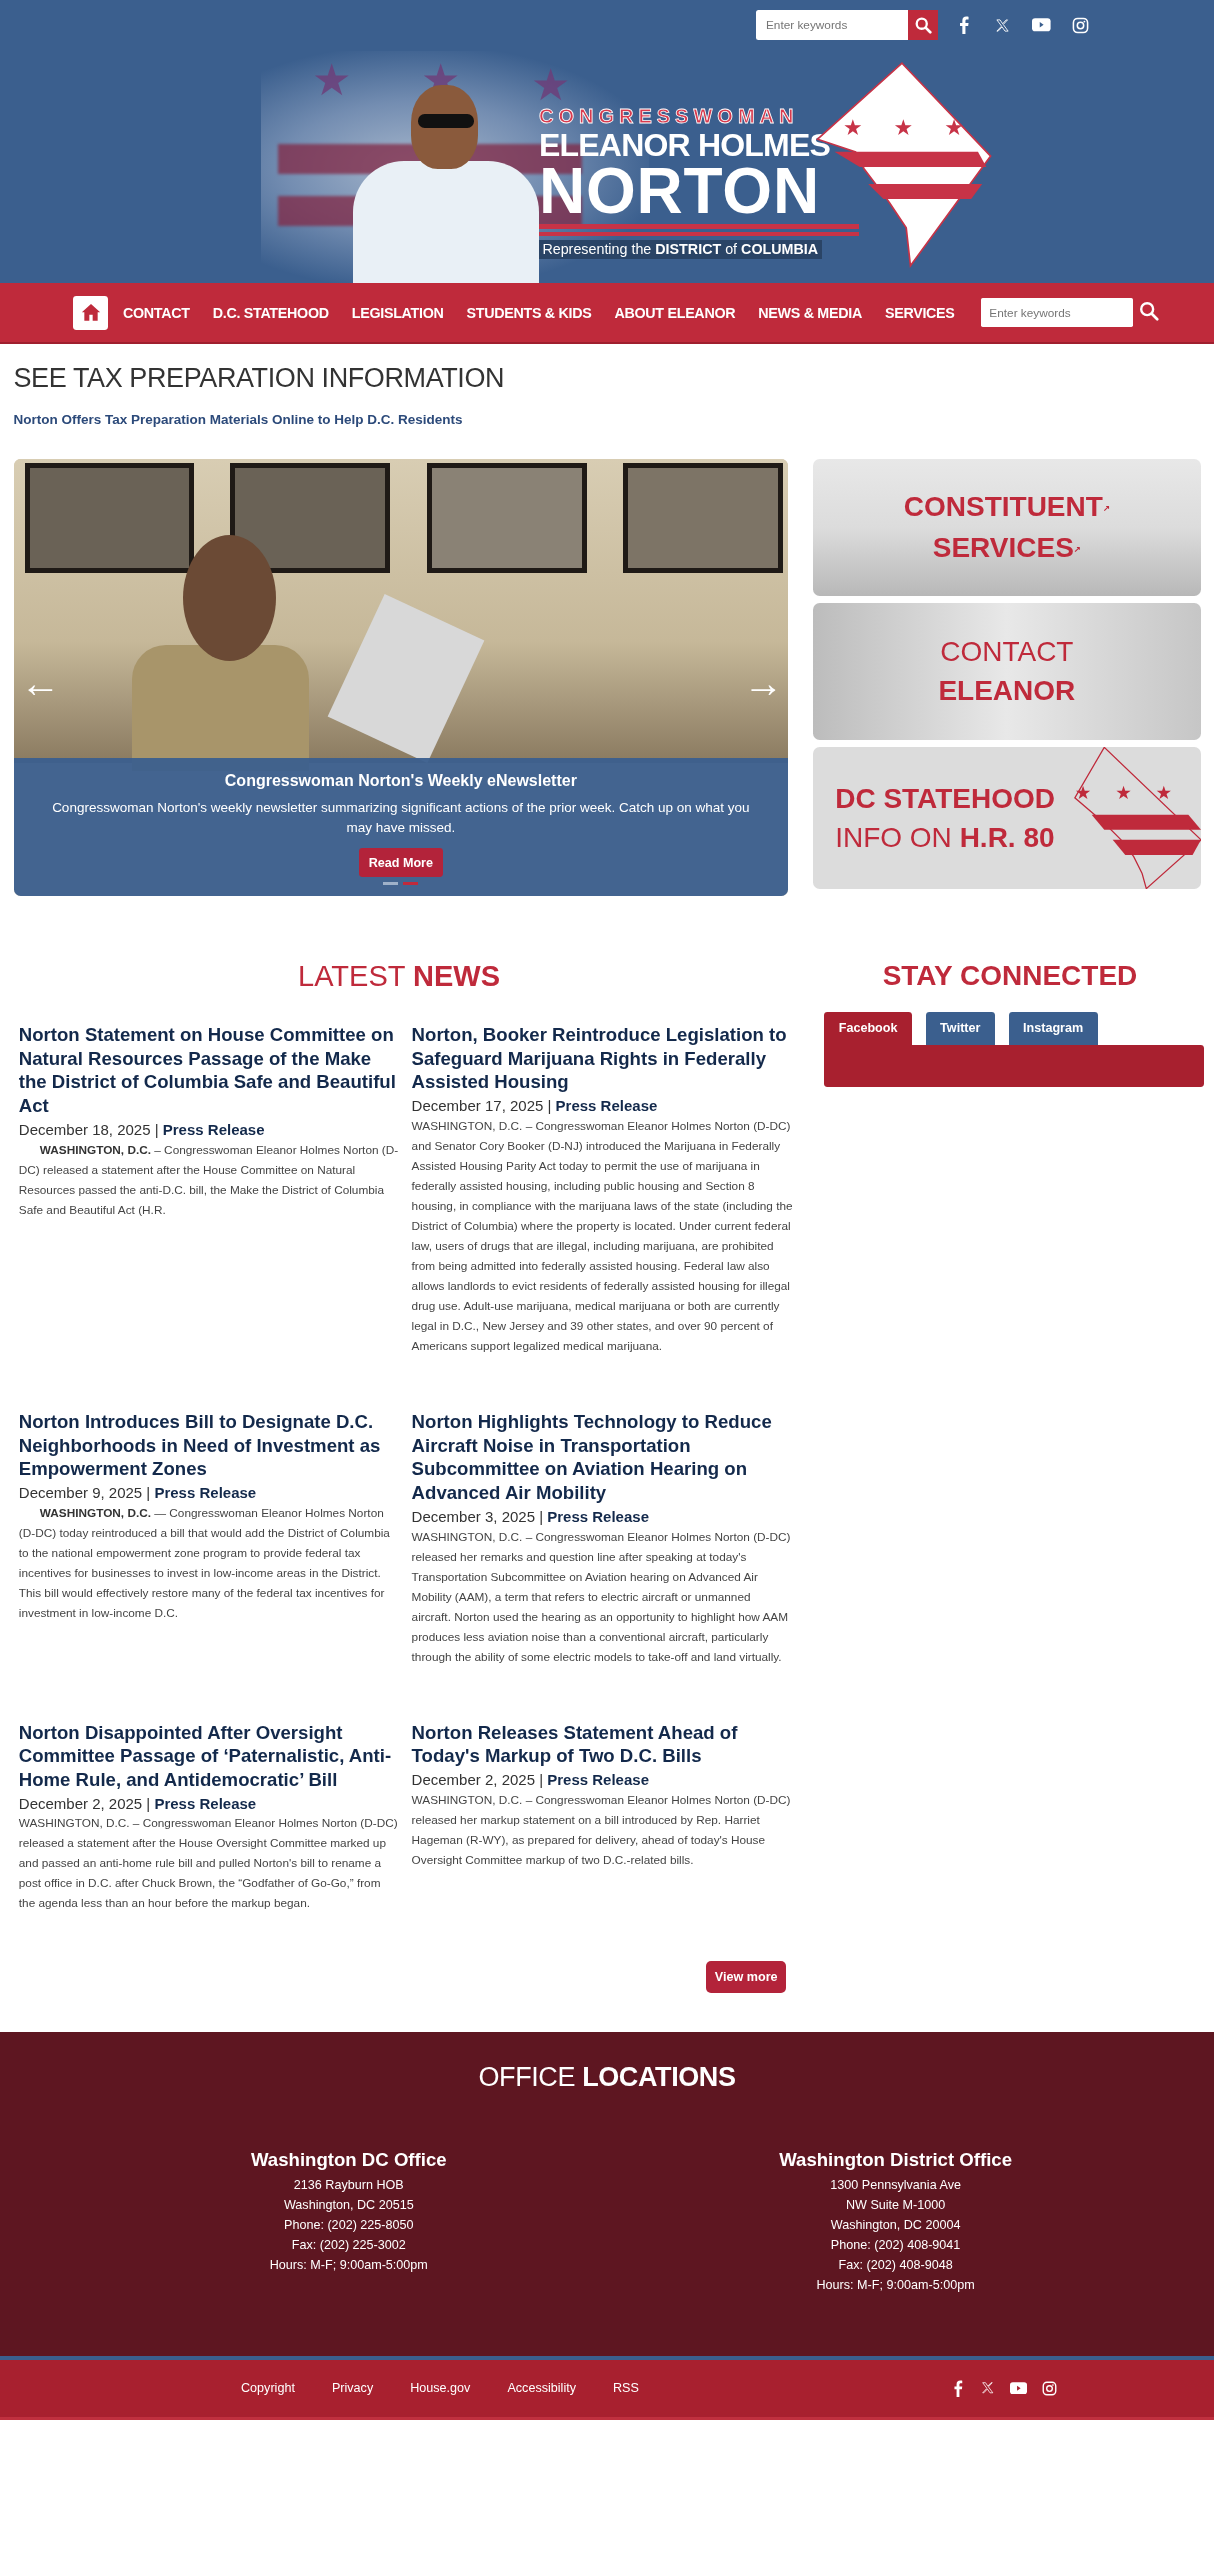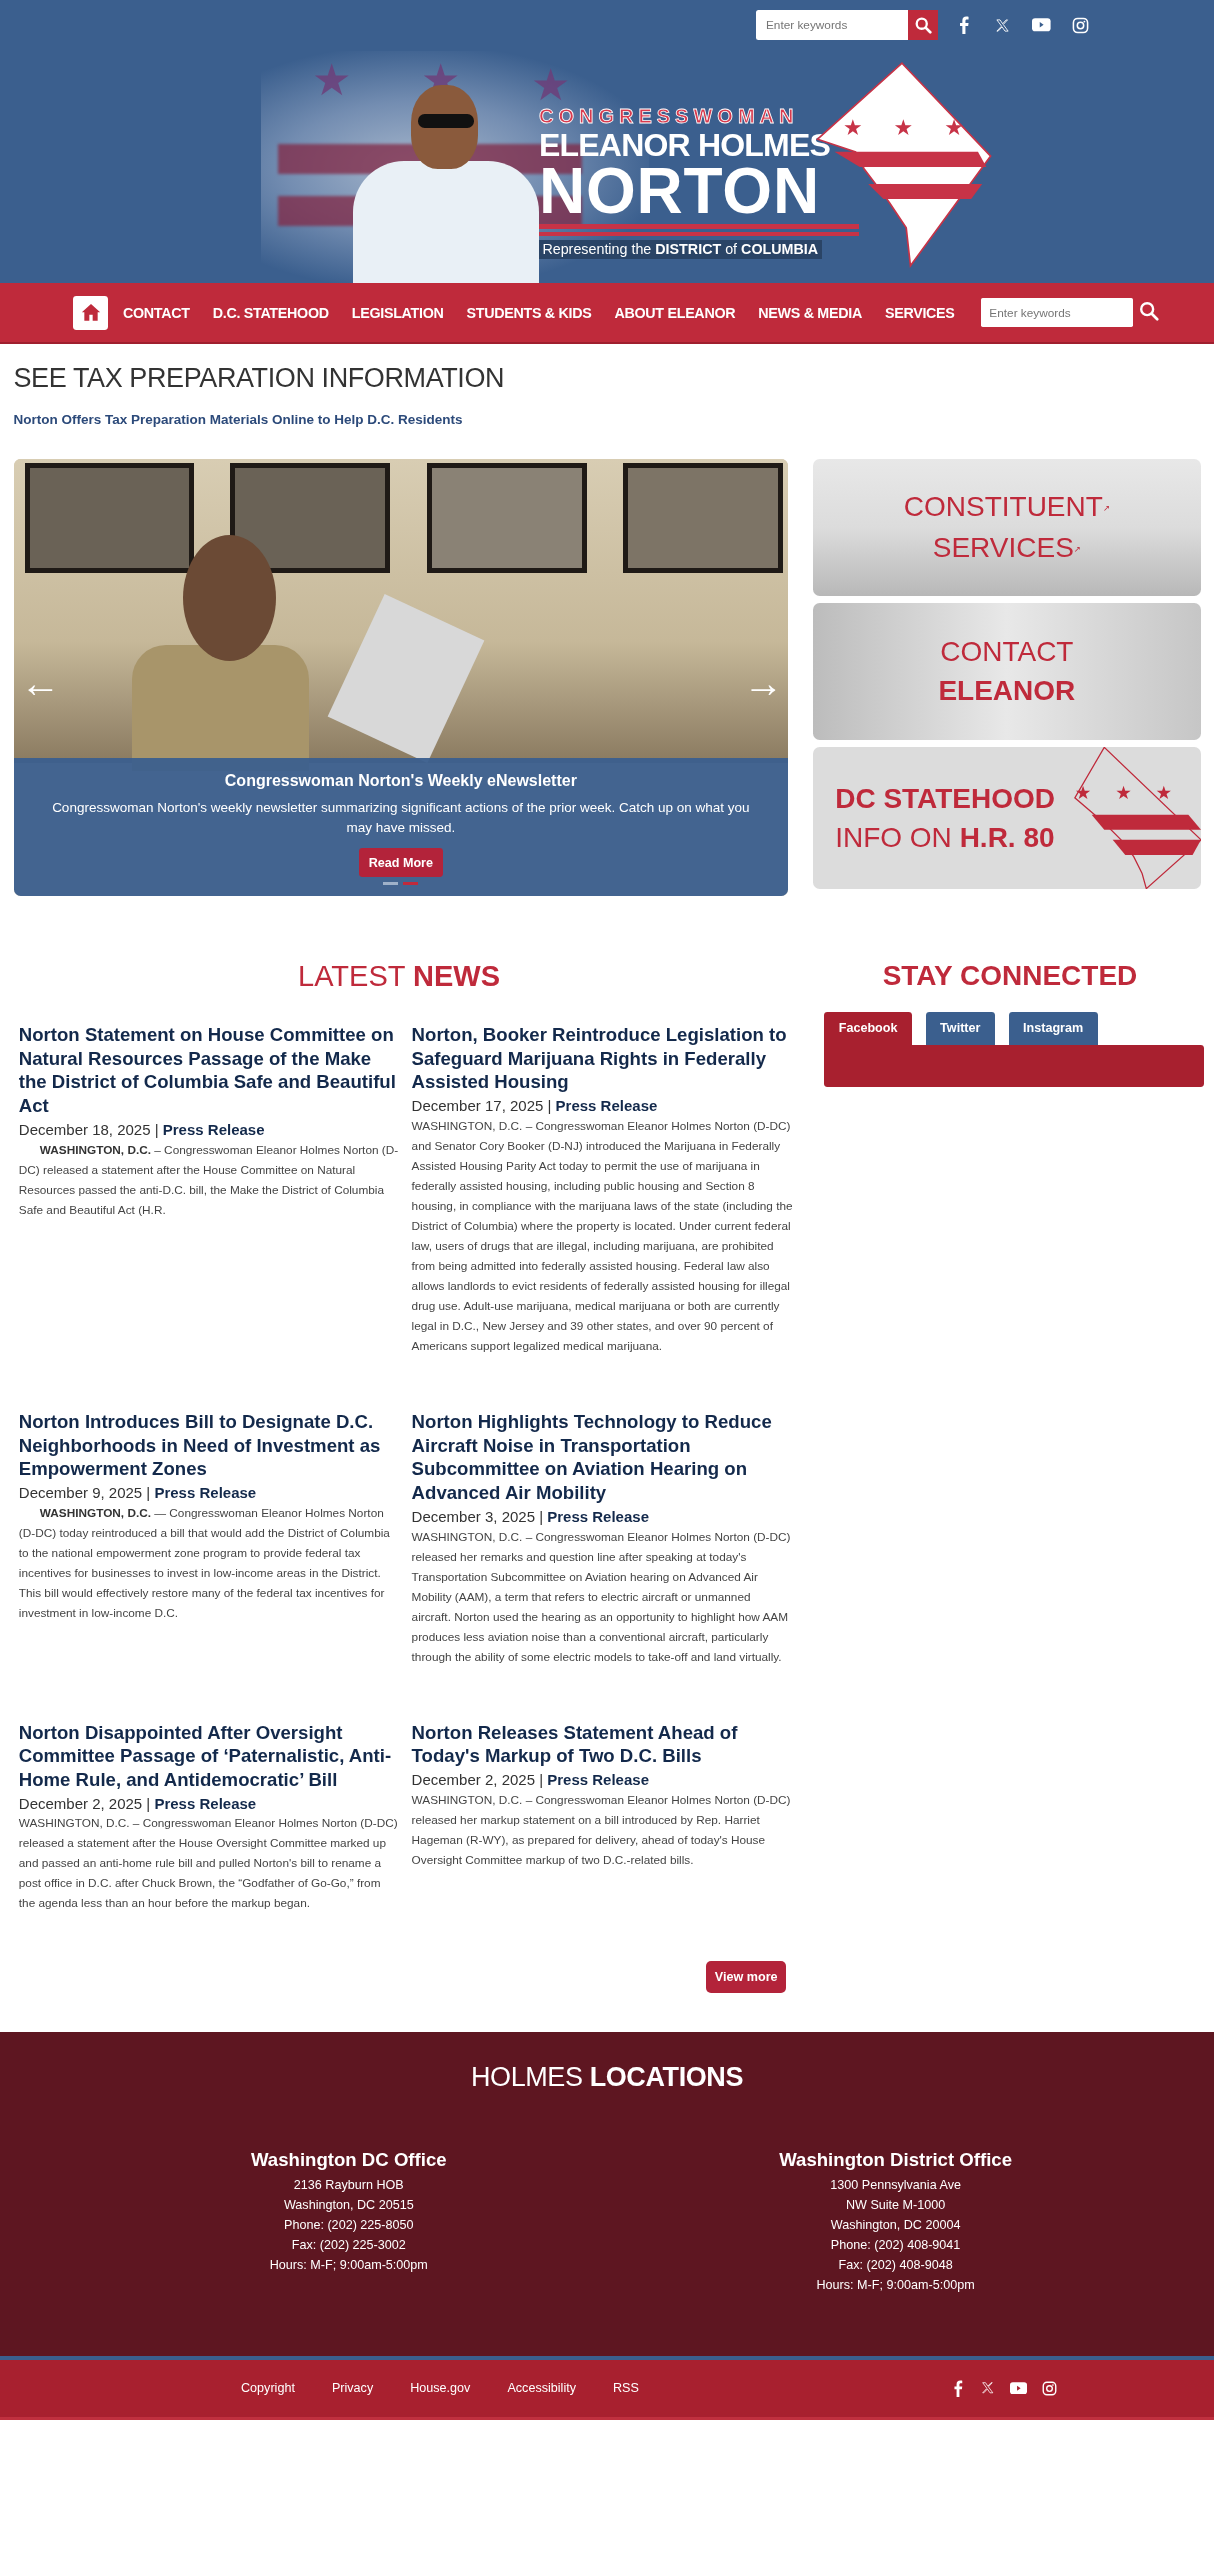--- a/index.html
+++ b/index.html
@@ -66,21 +66,21 @@
   .caption { position: absolute; left: 0; right: 0; bottom: 0; height: 138px; background: rgba(59,95,142,0.95); text-align: center; color: #fff; padding-top: 13.5px; }
   .caption h3 { font-size: 16px; font-weight: bold; }
   .caption p { font-size: 13.5px; margin: 8.4px 34px 0; line-height: 20px; }
   .caption .btn { display: inline-block; margin-top: 10px; background: #b3233a; color: #fff; font-weight: bold; font-size: 12.6px; padding: 7.6px 10px; border-radius: 3.4px; }
   .dots { display: flex; justify-content: center; gap: 5px; margin-top: 5px; }
   .dots span { width: 15px; height: 2.5px; background: #9fb1c9; }
   .dots span.active { background: #c02a3c; }
 
   .side-cards { width: 388px; display: flex; flex-direction: column; gap: 6.7px; }
   .card { position: relative; height: 137px; border-radius: 6.7px; overflow: hidden; background: #d9d9d9; display: flex; align-items: center; justify-content: center; text-align: center; color: #bf2a3b; font-size: 28px; line-height: 39px; }
-  .card.c1 { background: linear-gradient(180deg, #e8e8e8 0%, #dcdcdc 50%, #b8b8b8 100%); font-weight: normal; }
+  .card.c1 { background: linear-gradient(180deg, #e8e8e8 0%, #dcdcdc 50%, #b8b8b8 100%); font-weight: bold; }
   .card.c2 { background: linear-gradient(90deg, #bcbcbc 0%, #e8e8e8 50%, #c6c6c6 100%); }
   .card.c3 { background: #dcdcdc; justify-content: flex-start; padding-left: 22px; text-align: left; height: 142px; }
   .card .thin { font-weight: normal; }
   .card .bold { font-weight: bold; }
   .card .ext { font-size: 8.4px; vertical-align: middle; }
   .card .map { position: absolute; right: 0; top: 0; width: 143px; height: 142px; }
 
   
   .news-wrap { display: flex; padding: 0 7px; margin-top: 64px; }
   .news-col { width: 784px; }
@@ -323,21 +323,21 @@
     <div class="tabs">
       <a class="tab active">Facebook</a>
       <a class="tab">Twitter</a>
       <a class="tab">Instagram</a>
     </div>
     <div class="tab-panel"></div>
   </aside>
 </section>
 
 <section class="offices">
-  <h2><span>HOLMES </span><b>LOCATIONS</b></h2>
+  <h2><span>OFFICE </span><b>LOCATIONS</b></h2>
   <div class="office-cols">
     <div class="office">
       <h4>Washington DC Office</h4>
       <div class="lines">
         <div>2136 Rayburn HOB</div>
         <div>Washington, DC 20515</div>
         <div>Phone: (202) 225-8050</div>
         <div>Fax: (202) 225-3002</div>
         <div>Hours: M-F; 9:00am-5:00pm</div>
       </div>

